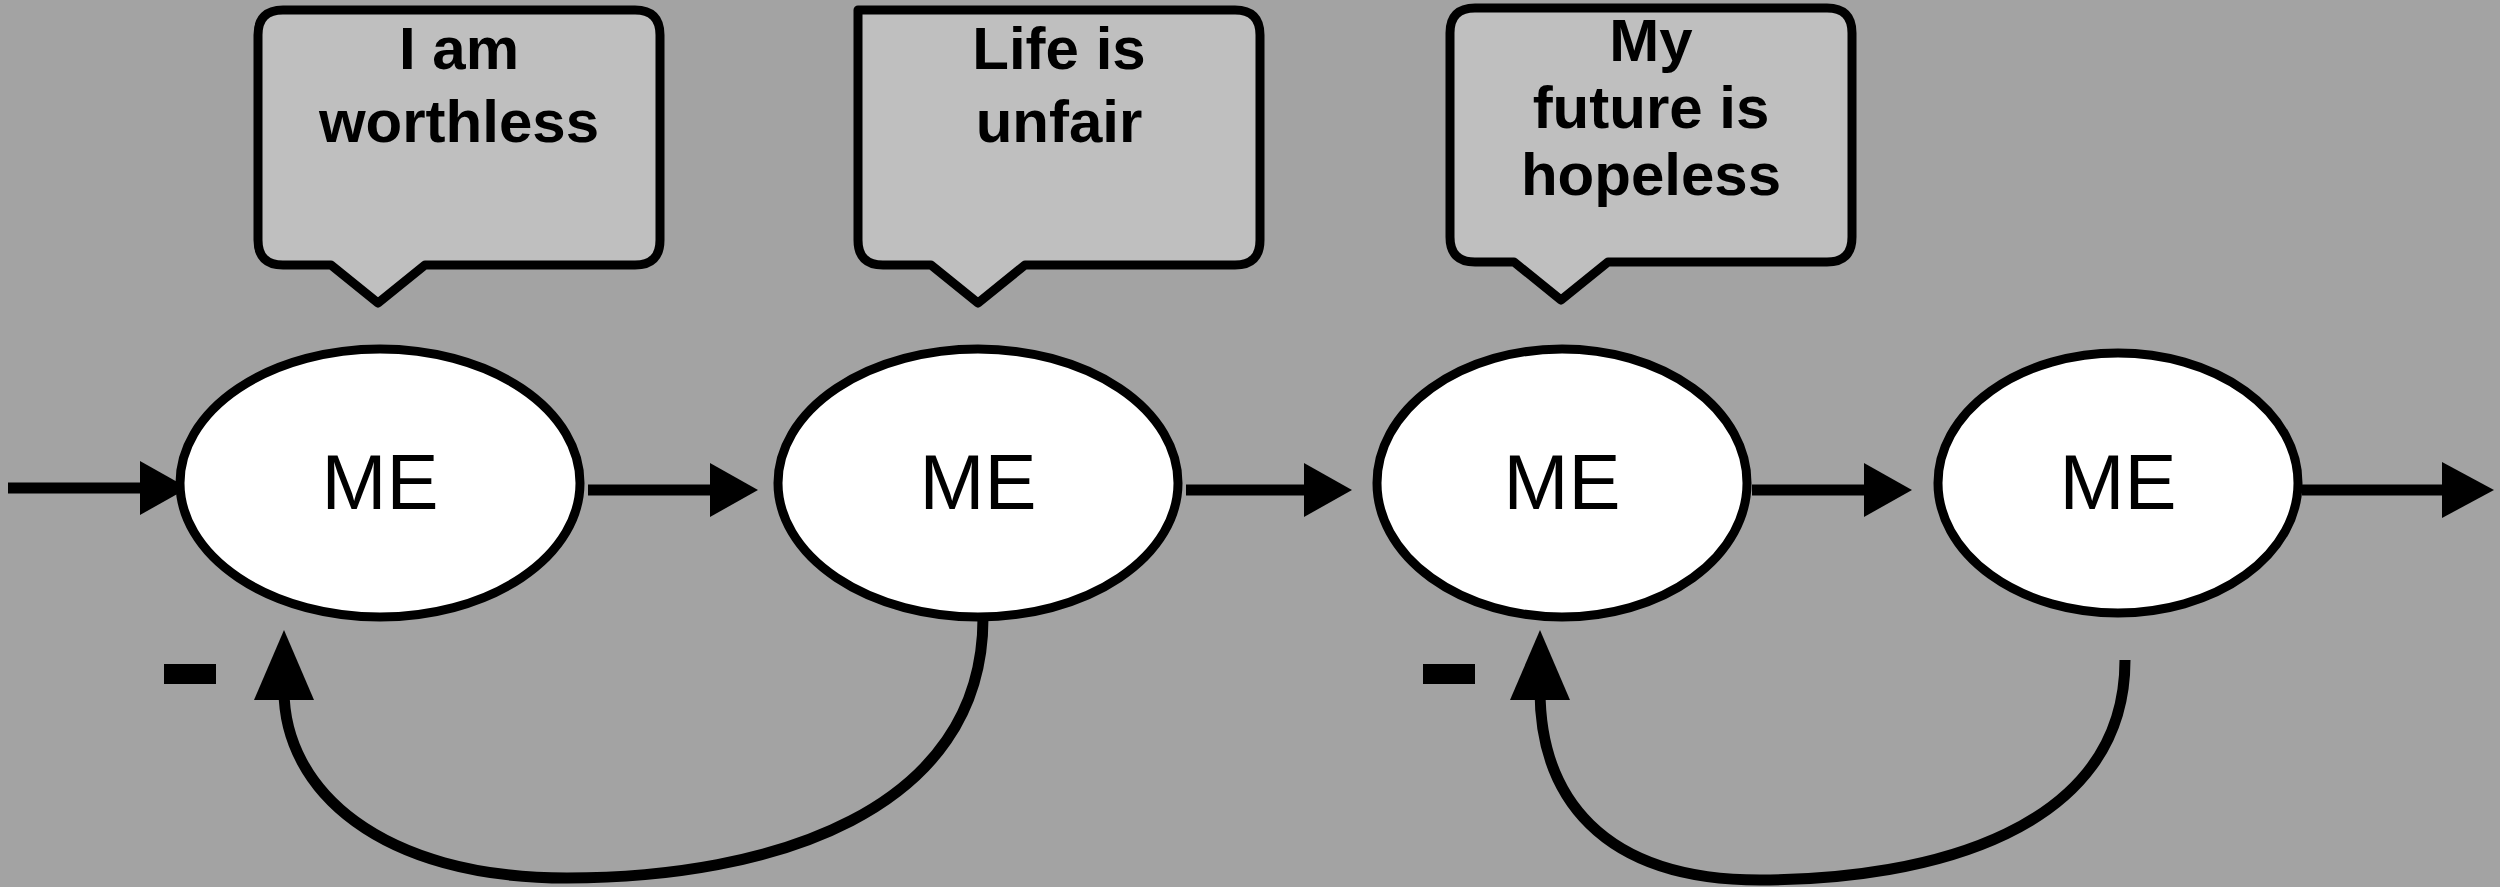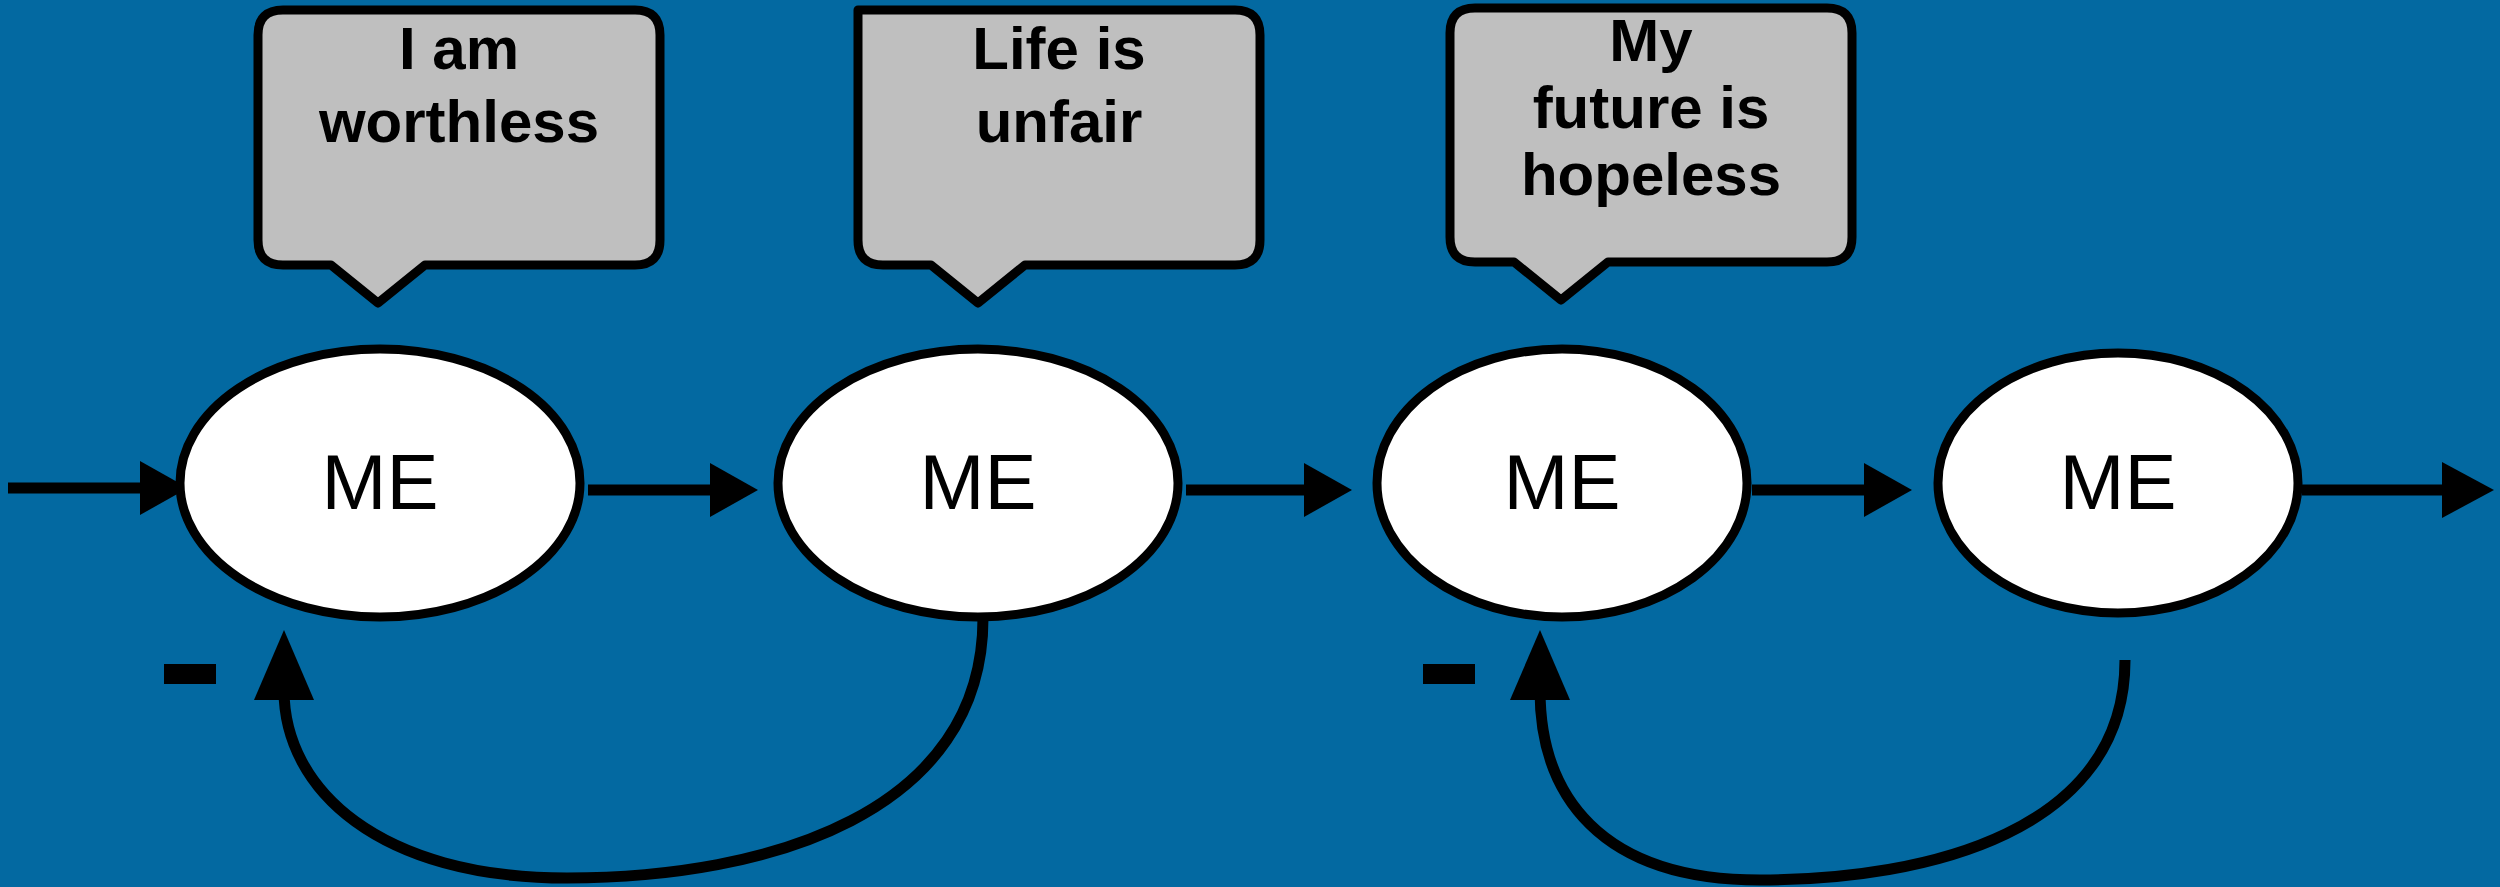--- a/index.html
+++ b/index.html
@@ -7,21 +7,21 @@
     padding: 0;
     background: #ffffff;
   }
   body {
     font-family: "Liberation Sans", sans-serif;
   }
   #canvas {
     position: relative;
     width: 2500px;
     height: 887px;
-    background: #0369a1;
+    background: #a3a3a3;
     overflow: hidden;
   }
   #diagram-svg {
     position: absolute;
     top: 0;
     left: 0;
     width: 2500px;
     height: 887px;
     display: block;
   }

